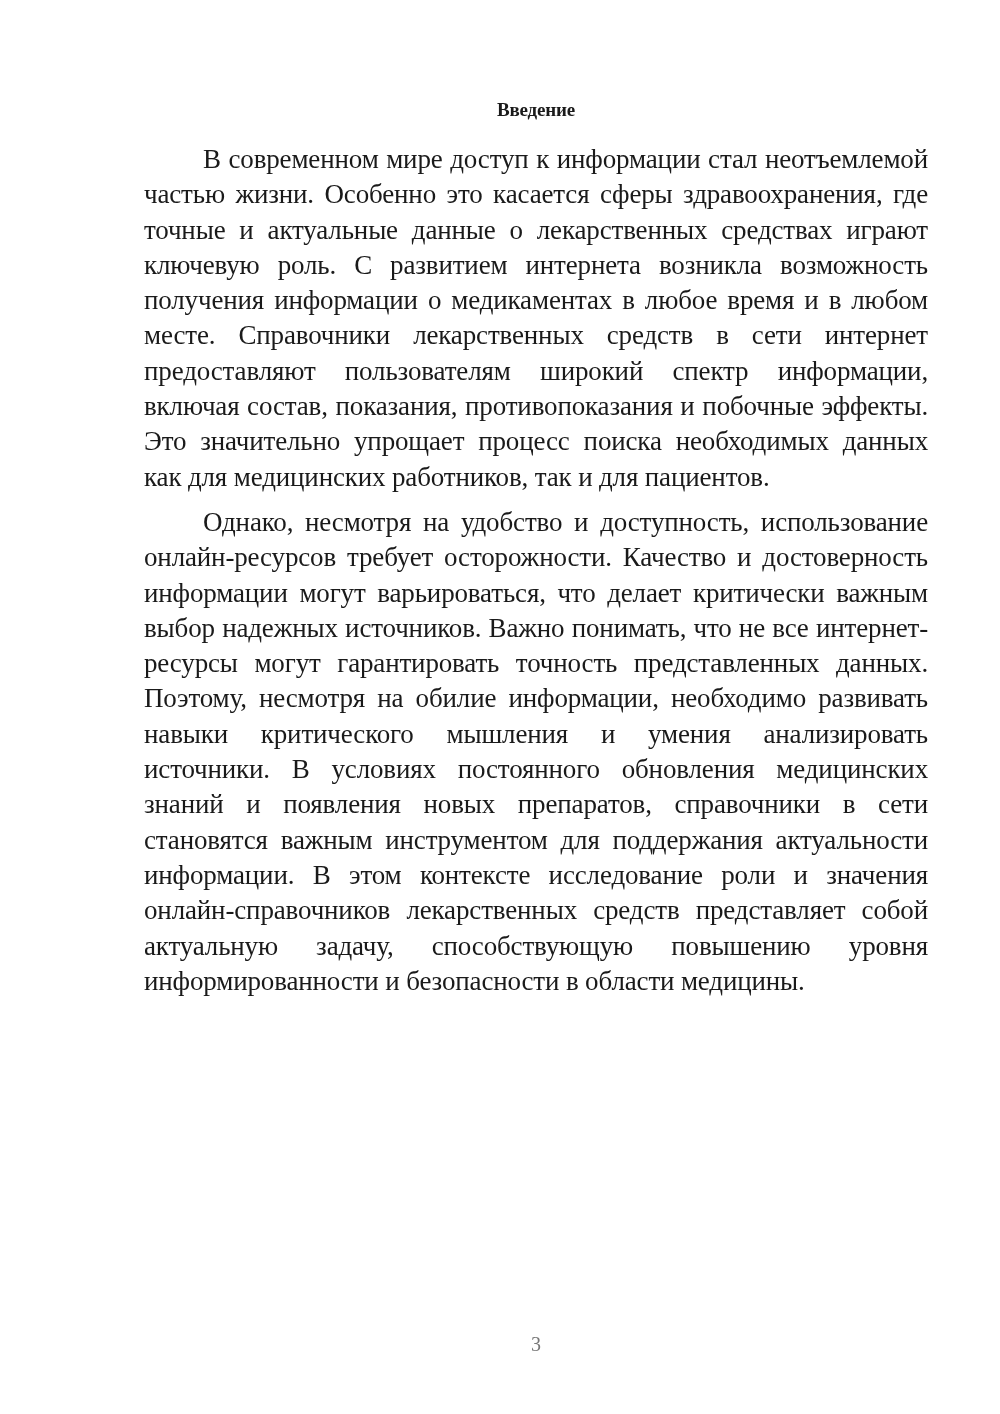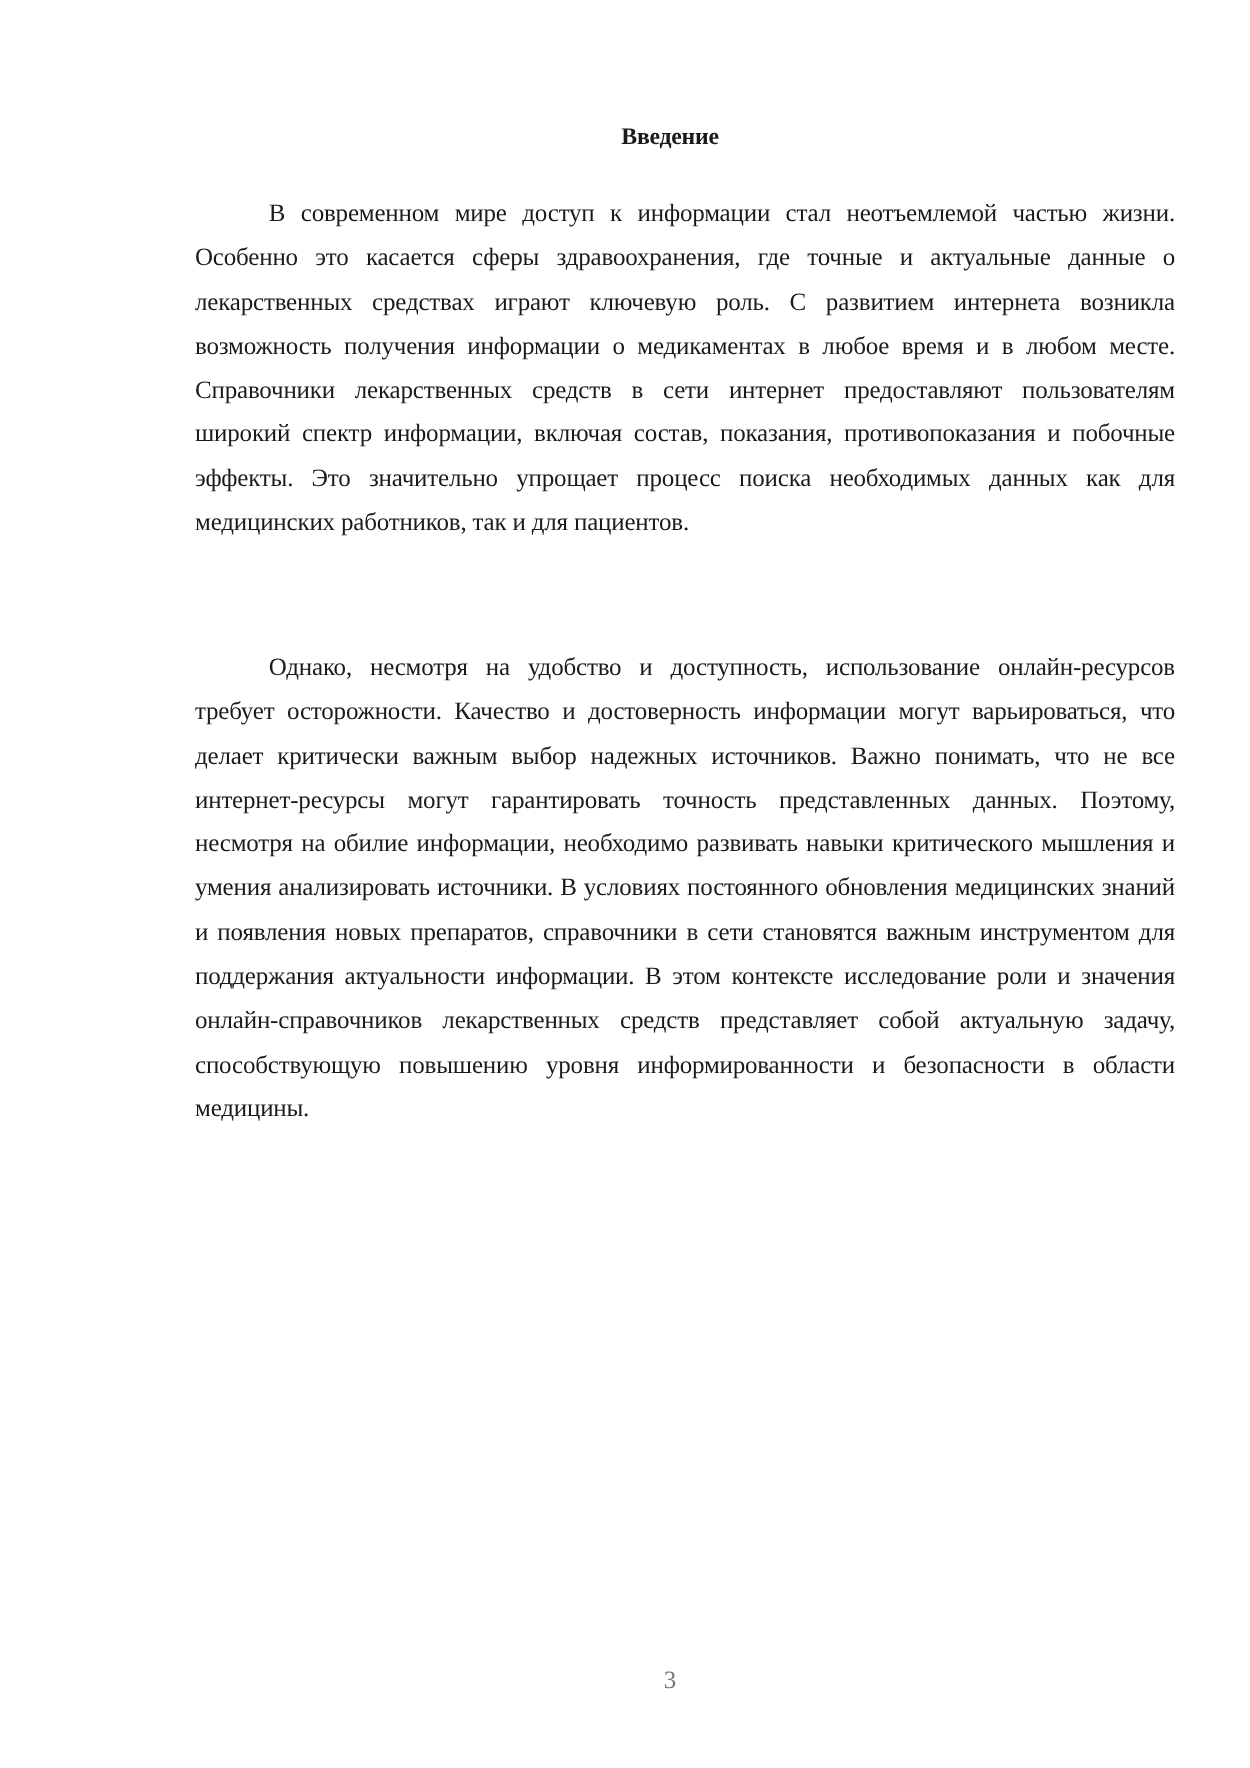--- a/index.html
+++ b/index.html
@@ -33,22 +33,22 @@
       font-size: 19px;
       line-height: 24px;
       letter-spacing: -0.2px;
     }
     .body-text {
       position: absolute;
       left: 144px;
       width: 784px;
     }
     .para {
-      margin: 12px;
-      font-size: 20px;
+      margin: 0;
+      font-size: 27px;
       line-height: 35.3px;
       text-align: justify;
       text-indent: 59px;
       letter-spacing: -0.15px;
     }
     .para-1 { top: 142px; }
     .para-2 { top: 505px; }
     .page-number {
       position: absolute;
       top: 1333px;

